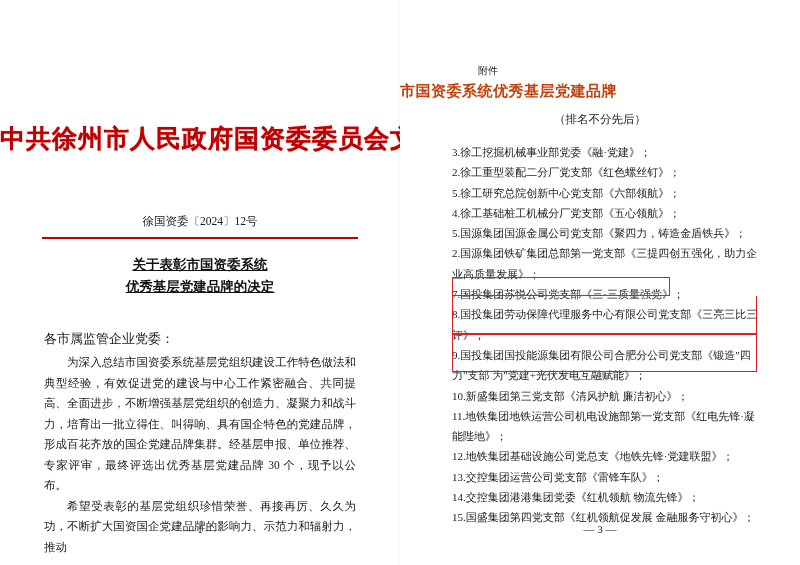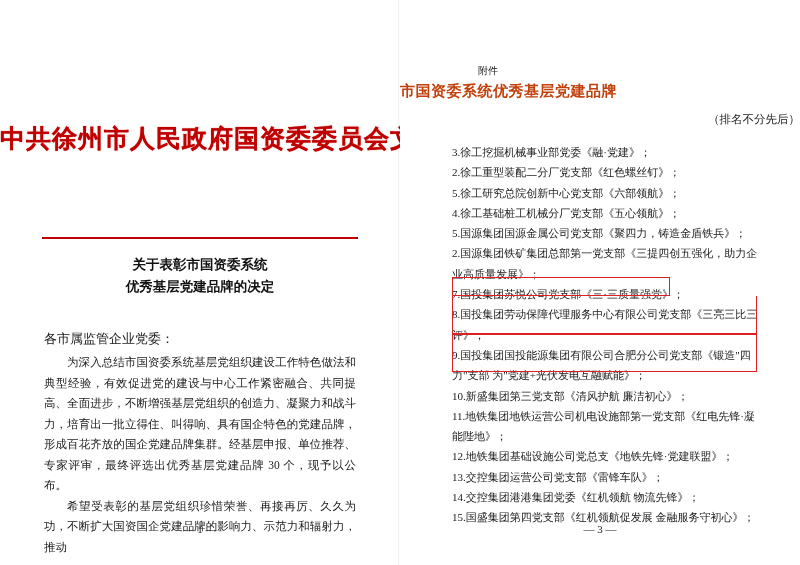--- a/index.html
+++ b/index.html
@@ -70,21 +70,21 @@
     position: absolute;
     top: 254px;
     left: 0;
     width: 400px;
     text-align: center;
     font-size: 13.5px;
     font-weight: bold;
     color: #111;
     line-height: 22px;
   }
-  .decision-title div { white-space: nowrap; }
+  .decision-title div { white-space: nowrap; text-decoration: underline; }
 
   .salutation {
     position: absolute;
     top: 330px;
     left: 44px;
     font-size: 13px;
     color: #1a1a1a;
   }
   .body-left {
     position: absolute;
@@ -129,21 +129,21 @@
     font-weight: bold;
     color: #c2410c;
     letter-spacing: 0.5px;
     white-space: nowrap;
   }
   .right-subtitle {
     position: absolute;
     top: 112px;
     left: 400px;
     width: 400px;
-    text-align: right;
+    text-align: center;
     font-size: 11.5px;
     color: #1a1a1a;
   }
   .list {
     position: absolute;
     top: 142px;
     left: 452px;
     width: 308px;
     font-size: 11px;
     line-height: 20.3px;
@@ -180,20 +180,21 @@
     background: linear-gradient(to right, rgba(0,0,0,0.06), rgba(0,0,0,0));
   }
 </style>
 </head>
 <body>
 
 <div class="page-wrap">
 
   <div class="page-left">
     <div class="doc-title">中共徐州市人民政府国资委委员会文件</div>
+    <div class="doc-number">徐国资委〔2024〕12号</div>
     <div class="red-rule"></div>
     <div class="decision-title">
       <div>关于表彰市国资委系统</div>
       <div>优秀基层党建品牌的决定</div>
     </div>
     <div class="salutation">各市属监管企业党委：</div>
     <div class="body-left">
       <p>为深入总结市国资委系统基层党组织建设工作特色做法和典型经验，有效促进党的建设与中心工作紧密融合、共同提高、全面进步，不断增强基层党组织的创造力、凝聚力和战斗力，培育出一批立得住、叫得响、具有国企特色的党建品牌，形成百花齐放的国企党建品牌集群。经基层申报、单位推荐、专家评审，最终评选出优秀基层党建品牌 30 个，现予以公布。</p>
       <p>希望受表彰的基层党组织珍惜荣誉、再接再厉、久久为功，不断扩大国资国企党建品牌的影响力、示范力和辐射力，推动</p>
     </div>

